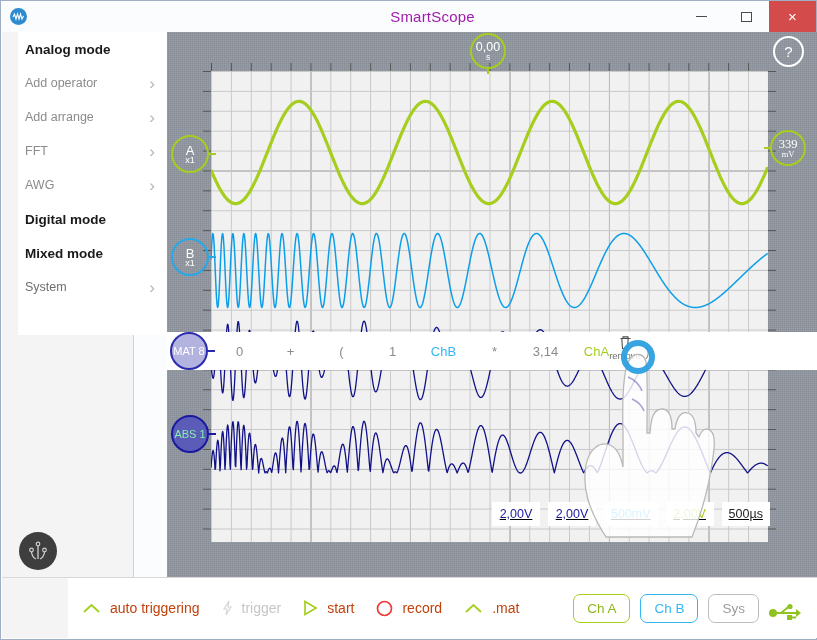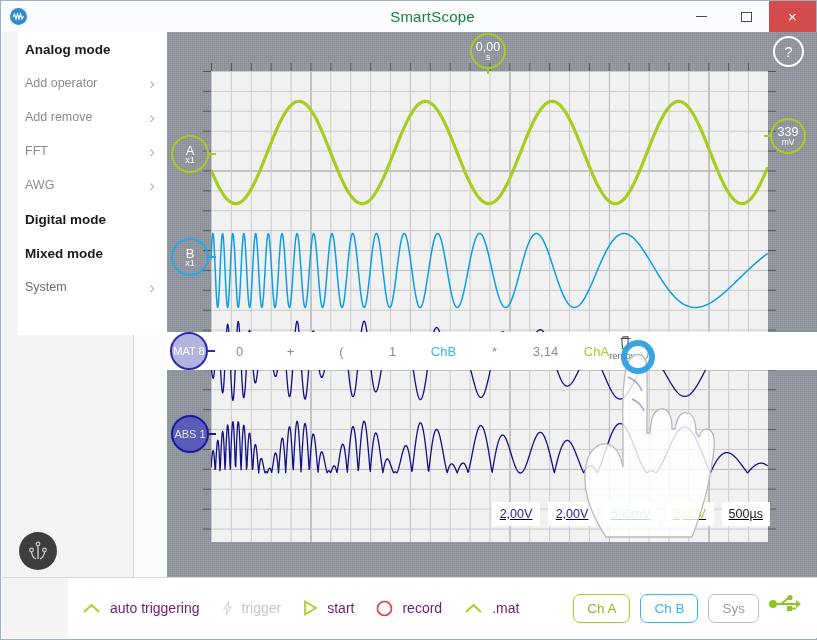--- a/index.html
+++ b/index.html
@@ -19,21 +19,21 @@
     background: #fbfcfd; display: flex; align-items: center;
   }
   .logo-badge {
     width: 17px; height: 17px; border-radius: 50%;
     background: #2e8bd0; margin-left: 9px; position: relative;
     display: flex; align-items: center; justify-content: center;
   }
   .logo-badge svg { display: block; }
   .app-title {
     position: absolute; left: 0; right: 0; text-align: center;
-    font-size: 15px; color: #15803d; letter-spacing: .2px; margin-left: 48px;
+    font-size: 15px; color: #a21caf; letter-spacing: .2px; margin-left: 48px;
   }
   .winbtns { position: absolute; right: 0; top: 0; display: flex; height: 31px; }
   .winbtn {
     width: 45px; height: 31px; display: flex; align-items: center;
     justify-content: center; color: #4b4b4b; font-size: 13px;
   }
   .winbtn.close { background: #d44b4b; color: #fff; width: 47px; font-size: 15px; }
   .minline { width: 11px; height: 1px; background: #4b4b4b; }
   .maxbox { width: 11px; height: 10px; border: 1px solid #4b4b4b; }
 
@@ -107,36 +107,36 @@
   .marker .m2 { font-size: 9px; margin-top: -1px; }
 
   .mk-a { left: 4px; top: 103px; width: 38px; height: 38px;
           border: 2.4px solid #a6ce1f; color: #ffffff; }
   .mk-b { left: 4px; top: 206px; width: 38px; height: 38px;
           border: 2.4px solid #25a9e8; color: #ffffff; }
   .mk-mat { left: 3px; top: 300px; width: 38px; height: 38px;
             border: 2.4px solid #2b2bb0; background: #b3b3e0; color: #ffffff;
             z-index: 6; }
   .mk-abs { left: 4px; top: 383px; width: 38px; height: 38px;
-            border: 2.4px solid #1a1a9e; background: #5b5bb8; color: #e5e5e5; }
+            border: 2.4px solid #1a1a9e; background: #5b5bb8; color: #86efac; }
   .mk-mat .m1, .mk-abs .m1 { font-size: 11px; }
 
   .mk-time {
     position: absolute; left: 303px; top: 1px; width: 36px; height: 36px;
     border: 2.4px solid #a6ce1f; border-radius: 50%; color: #ffffff;
     display: flex; flex-direction: column; align-items: center;
     justify-content: center; line-height: 1;
   }
   .mk-time .t1 { font-size: 12.5px; }
   .mk-time .t2 { font-size: 8.5px; }
   .mk-volt {
-    position: absolute; left: 603px; top: 86px; width: 36px; height: 36px;
+    position: absolute; left: 603px; top: 98px; width: 36px; height: 36px;
     border: 2.4px solid #a6ce1f; border-radius: 50%; color: #ffffff;
     display: flex; flex-direction: column; align-items: center;
-    justify-content: center; line-height: 1;
+    justify-content: center; line-height: 1; font-family: Liberation Serif, serif;
   }
   .mk-volt .t1 { font-size: 12.5px; }
   .mk-volt .t2 { font-size: 8.5px; }
   .mk-time .tail { position: absolute; bottom: -7px; width: 2px; height: 7px; background: #a6ce1f; }
   .mk-volt .tail { position: absolute; left: -8px; width: 8px; height: 2px; background: #a6ce1f; }
   .mk-a .tail, .mk-b .tail, .mk-mat .tail, .mk-abs .tail {
     position: absolute; right: -9px; width: 9px; height: 2.4px;
   }
   .mk-a .tail { background: #a6ce1f; }
   .mk-b .tail { background: #25a9e8; }
@@ -186,23 +186,23 @@
   
   .toolbar {
     position: absolute; left: 1px; bottom: 1px; width: 815px; height: 61px;
     background: #f4f4f4; border-top: 1px solid #d8d8d8;
   }
   .toolbar-inner {
     position: absolute; left: 66px; top: 0; right: 0; height: 60px;
     background: #ffffff; display: flex; align-items: center;
   }
   .tb-group { display: flex; align-items: center; gap: 9px; margin-right: 22px; }
-  .tb-label { font-size: 14px; color: #701a75; }
+  .tb-label { font-size: 14px; color: #c2410c; }
   .tb-label.dim { color: #c6c6c6; }
-  .tb-btns { margin-left: auto; display: flex; align-items: flex-start; gap: 10px; margin-right: 14px; }
+  .tb-btns { margin-left: auto; display: flex; align-items: flex-end; gap: 10px; margin-right: 14px; }
   .pill {
     border-radius: 7px; padding: 6px 13px; font-size: 13.5px;
   }
   .pill.a { border: 1.6px solid #a6ce1f; color: #8fb51c; }
   .pill.b { border: 1.6px solid #35b6f0; color: #35b6f0; }
   .pill.s { border: 1.6px solid #bdbdbd; color: #9b9b9b; }
 </style>
 </head>
 <body>
 
@@ -230,21 +230,21 @@
     <div class="side-panel">
       <div class="side-item head">
         <span>Analog mode</span>
         <span class="chev"></span>
       </div>
       <div class="side-item">
         <span>Add operator</span>
         <span class="chev">›</span>
       </div>
       <div class="side-item">
-        <span>Add remove</span>
+        <span>Add arrange</span>
         <span class="chev">›</span>
       </div>
       <div class="side-item">
         <span>FFT</span>
         <span class="chev">›</span>
       </div>
       <div class="side-item">
         <span>AWG</span>
         <span class="chev">›</span>
       </div>

